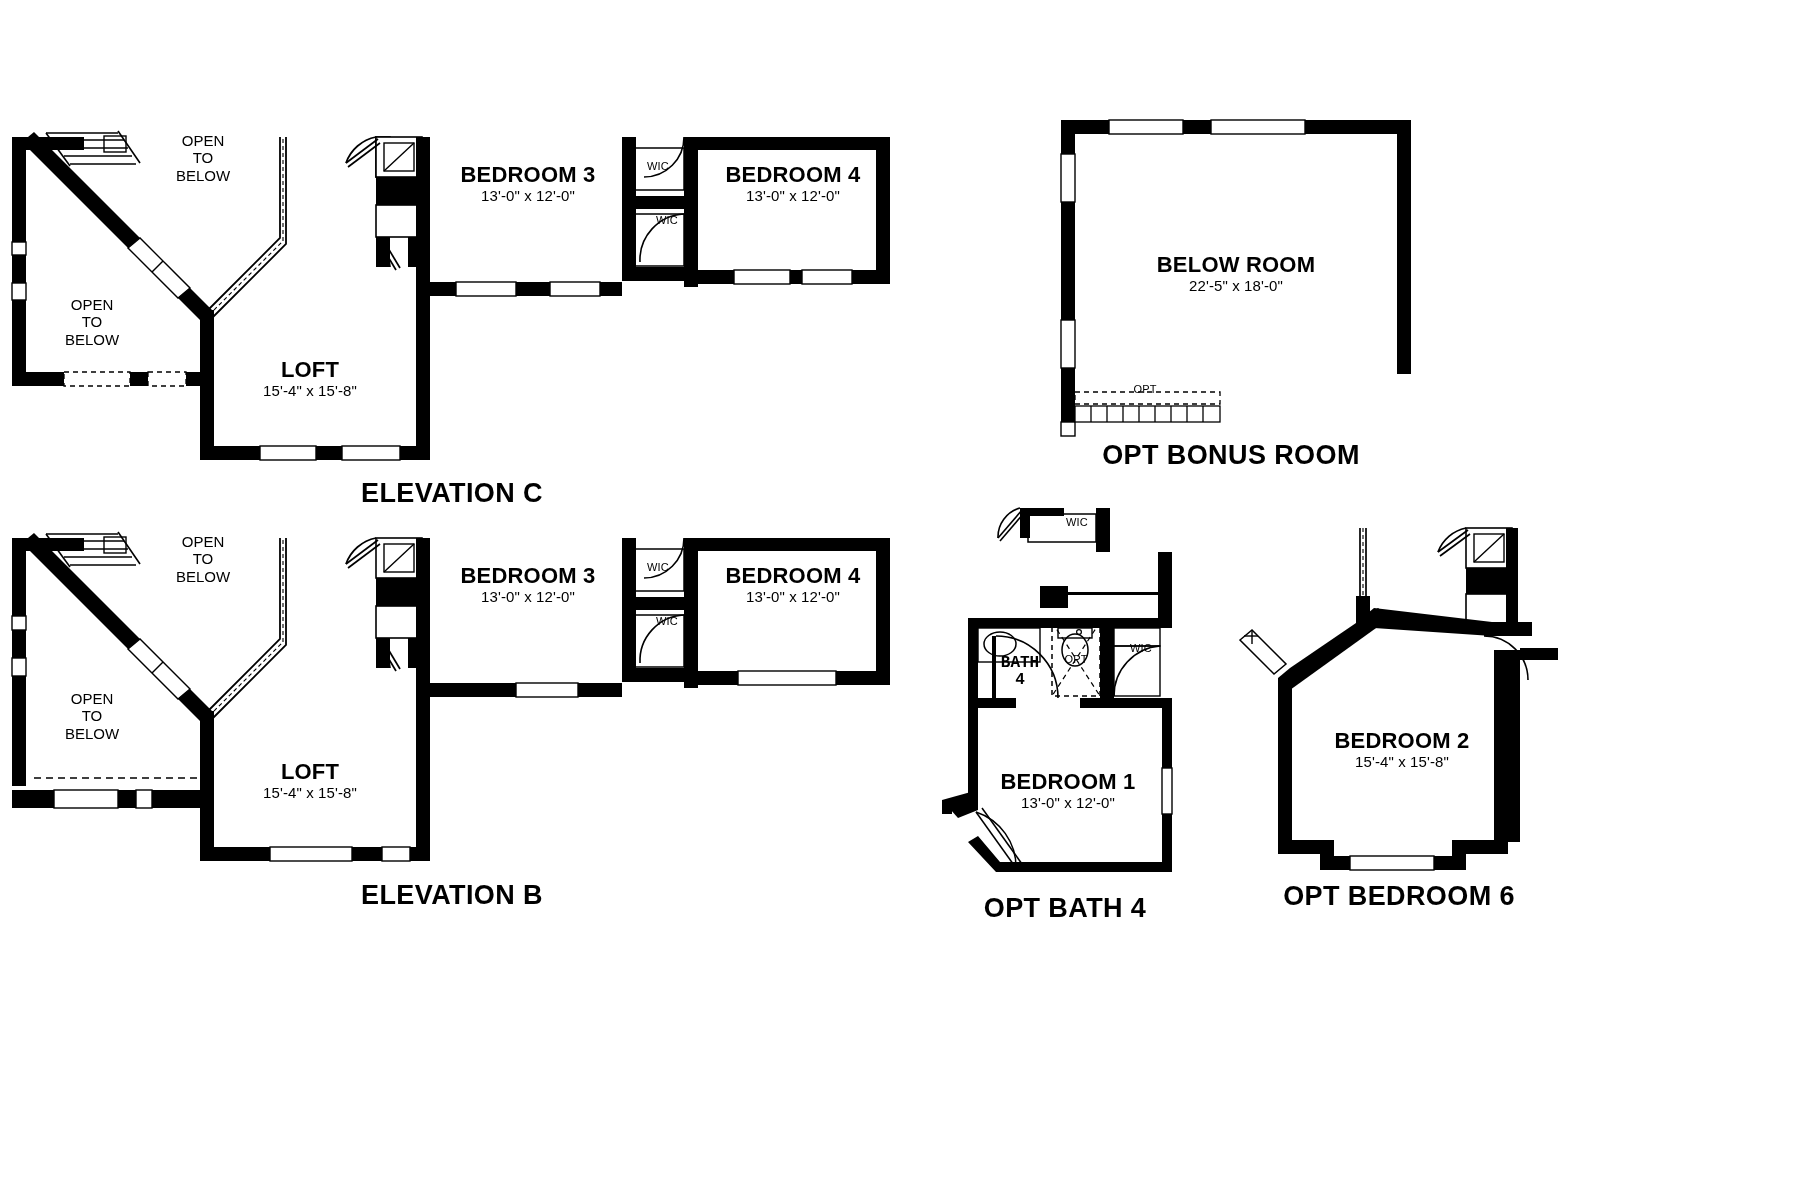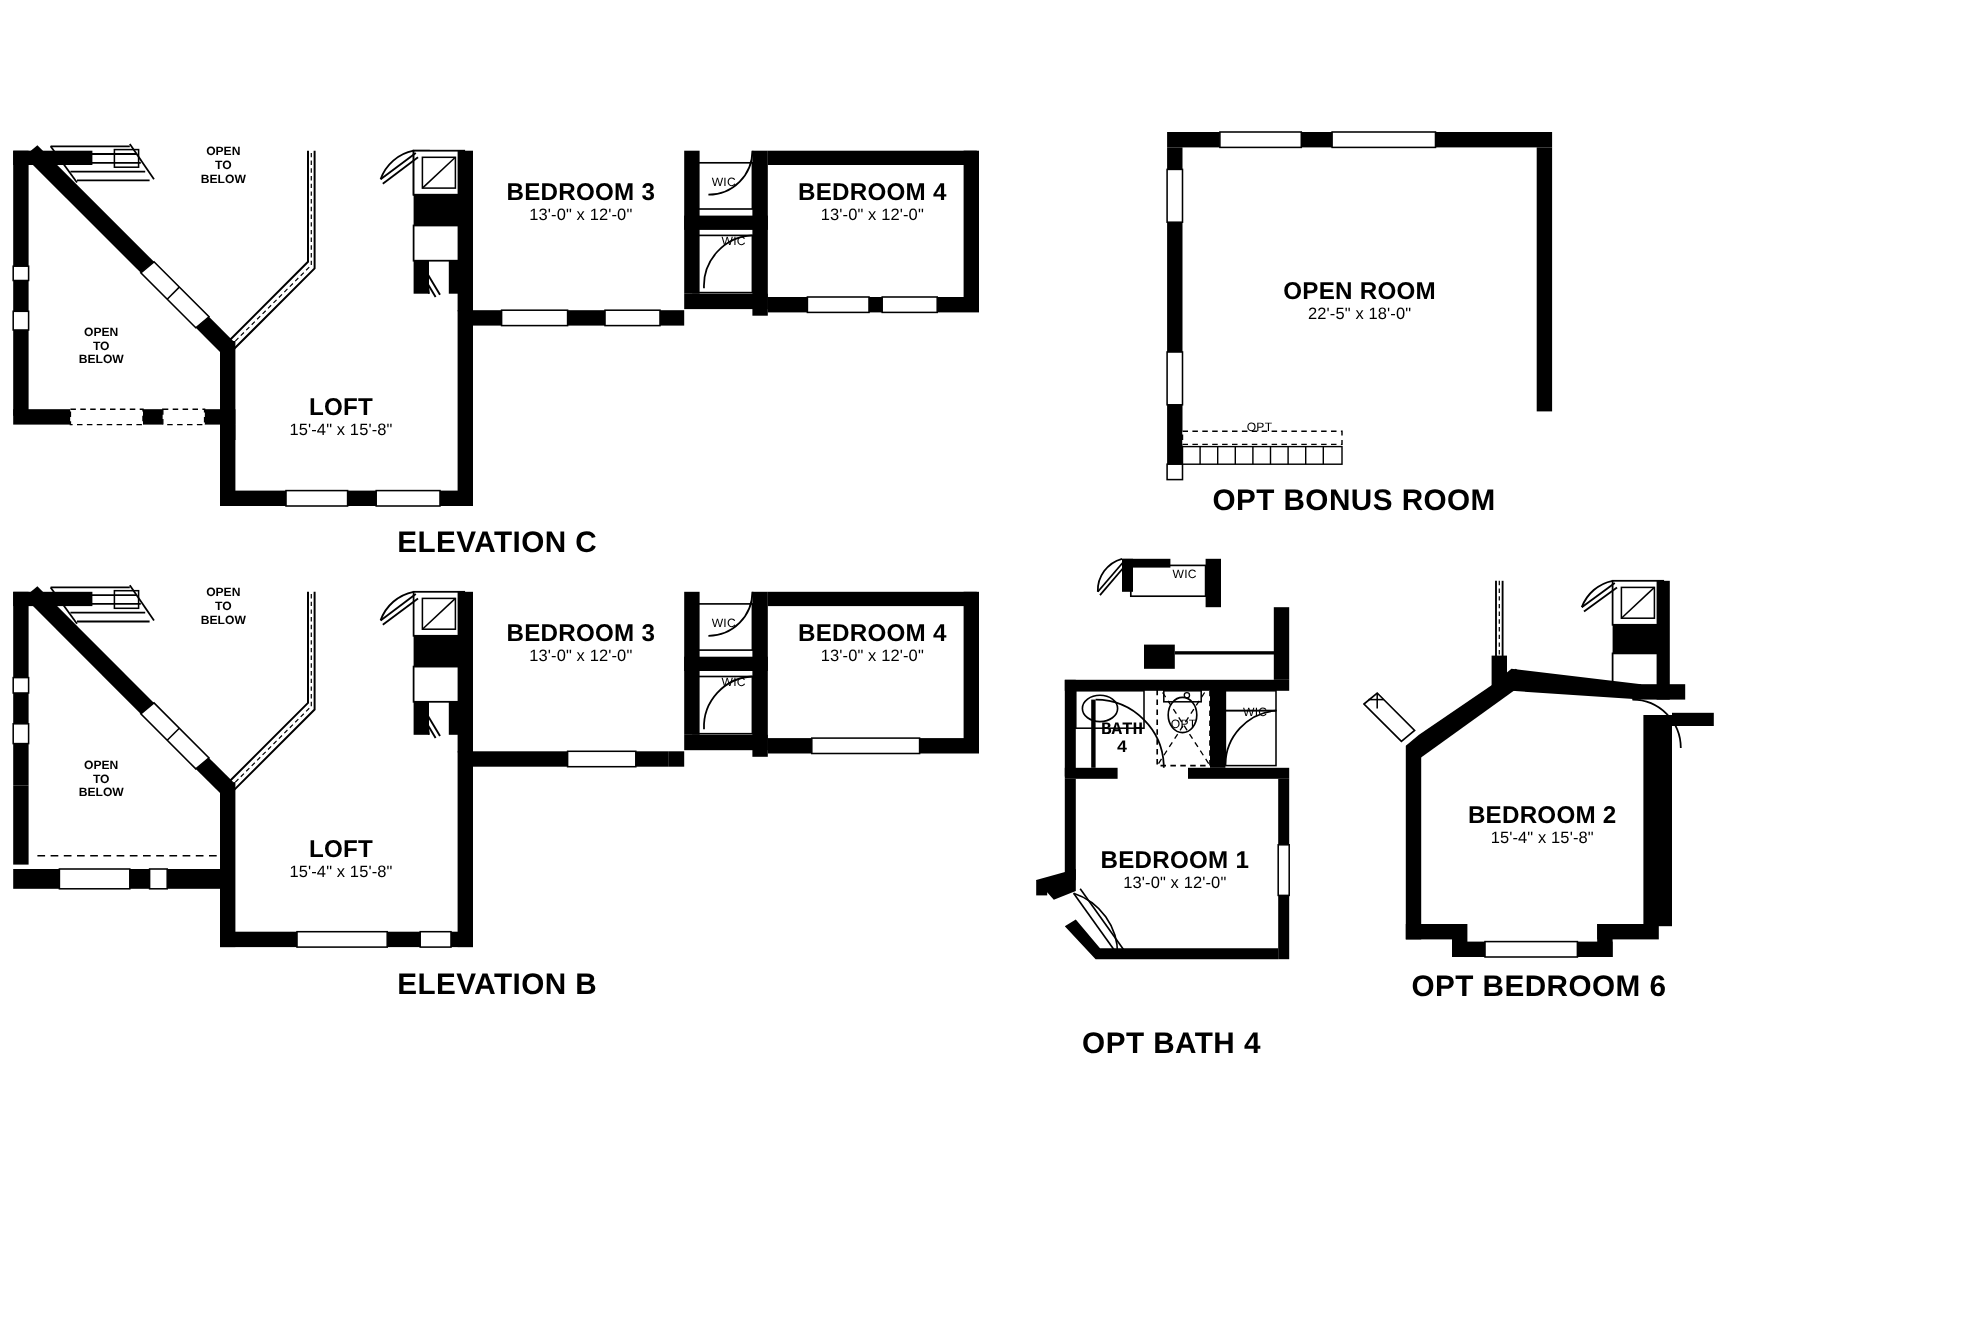--- a/index.html
+++ b/index.html
@@ -4,21 +4,21 @@
 <style>
   html,body{margin:0;padding:0;background:#ffffff;}
   body{width:1800px;height:1200px;position:relative;overflow:hidden;
        font-family:"Liberation Sans", sans-serif;color:#000;}
   .stage{position:absolute;left:0;top:0;width:1800px;height:1200px;}
   svg{position:absolute;left:0;top:0;width:1800px;height:1200px;overflow:visible;}
   .lbl{position:absolute;text-align:center;white-space:nowrap;line-height:1.12;}
   .room-name{font-size:22px;font-weight:bold;letter-spacing:.2px;}
   .room-dim{font-size:15px;font-weight:normal;letter-spacing:.1px;}
   .tiny{font-size:11px;font-weight:normal;letter-spacing:.2px;}
-  .otb{font-size:11px;line-height:1.15;font-weight:bold;}
+  .otb{font-size:15px;line-height:1.15;font-weight:normal;}
   .plan-title{font-size:27px;font-weight:bold;letter-spacing:.4px;}
   .bath-name{font-size:16px;font-weight:bold;line-height:1.05;font-family:Liberation Mono, monospace;}
   .ctr{transform:translateX(-50%);}
 </style>
 </head>
 <body>
 
 <div class="stage">
 
 <svg viewBox="0 0 1800 1200">
@@ -349,21 +349,21 @@
 </div>
 <div class="lbl ctr" style="left:793px;top:163px;">
   <div class="room-name">BEDROOM 4</div>
   <div class="room-dim">13'-0" x 12'-0"</div>
 </div>
 <div class="lbl tiny ctr" style="left:658px;top:160px;">WIC</div>
 <div class="lbl tiny ctr" style="left:667px;top:214px;">WIC</div>
 <div class="lbl plan-title ctr" style="left:452px;top:478px;">ELEVATION C</div>
 
 <div class="lbl ctr" style="left:1236px;top:253px;">
-  <div class="room-name">OPEN ROOM</div>
+  <div class="room-name">BELOW ROOM</div>
   <div class="room-dim">22'-5" x 18'-0"</div>
 </div>
 <div class="lbl tiny ctr" style="left:1145px;top:383px;">OPT</div>
 <div class="lbl plan-title ctr" style="left:1231px;top:440px;text-align:right;">OPT BONUS ROOM</div>
 
 <div class="lbl otb ctr" style="left:203px;top:533px;">
   <div>OPEN</div>
   <div>TO</div>
   <div>BELOW</div>
 </div>
@@ -392,21 +392,21 @@
 <div class="lbl bath-name ctr" style="left:1020px;top:655px;">
   <div>BATH</div>
   <div>4</div>
 </div>
 <div class="lbl tiny ctr" style="left:1076px;top:653px;">OPT</div>
 <div class="lbl tiny ctr" style="left:1141px;top:642px;">WIC</div>
 <div class="lbl ctr" style="left:1068px;top:770px;">
   <div class="room-name">BEDROOM 1</div>
   <div class="room-dim">13'-0" x 12'-0"</div>
 </div>
-<div class="lbl plan-title ctr" style="left:1065px;top:893px;margin-top:40px;">OPT BATH 4</div>
+<div class="lbl plan-title ctr" style="left:1065px;top:893px;">OPT BATH 4</div>
 
 <div class="lbl ctr" style="left:1402px;top:729px;">
   <div class="room-name">BEDROOM 2</div>
   <div class="room-dim">15'-4" x 15'-8"</div>
 </div>
 <div class="lbl plan-title ctr" style="left:1399px;top:881px;">OPT BEDROOM 6</div>
 
 </div>
 
 </body></html>

